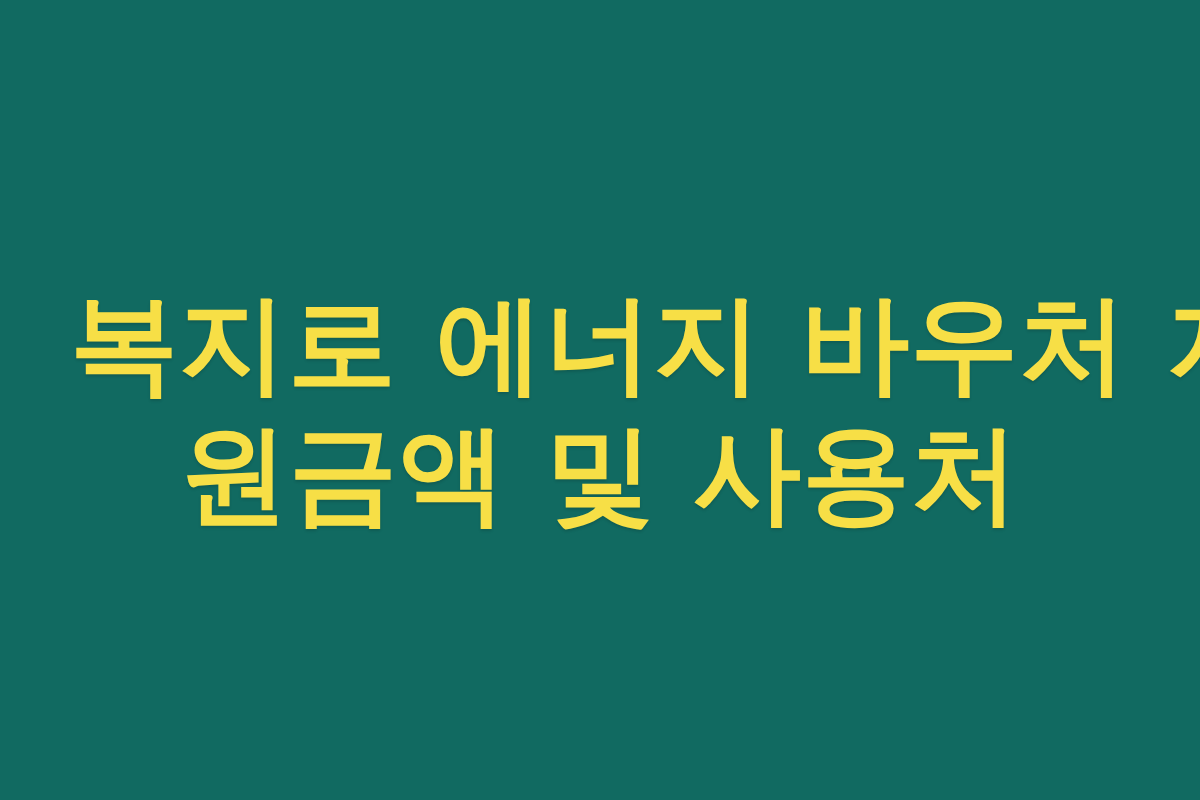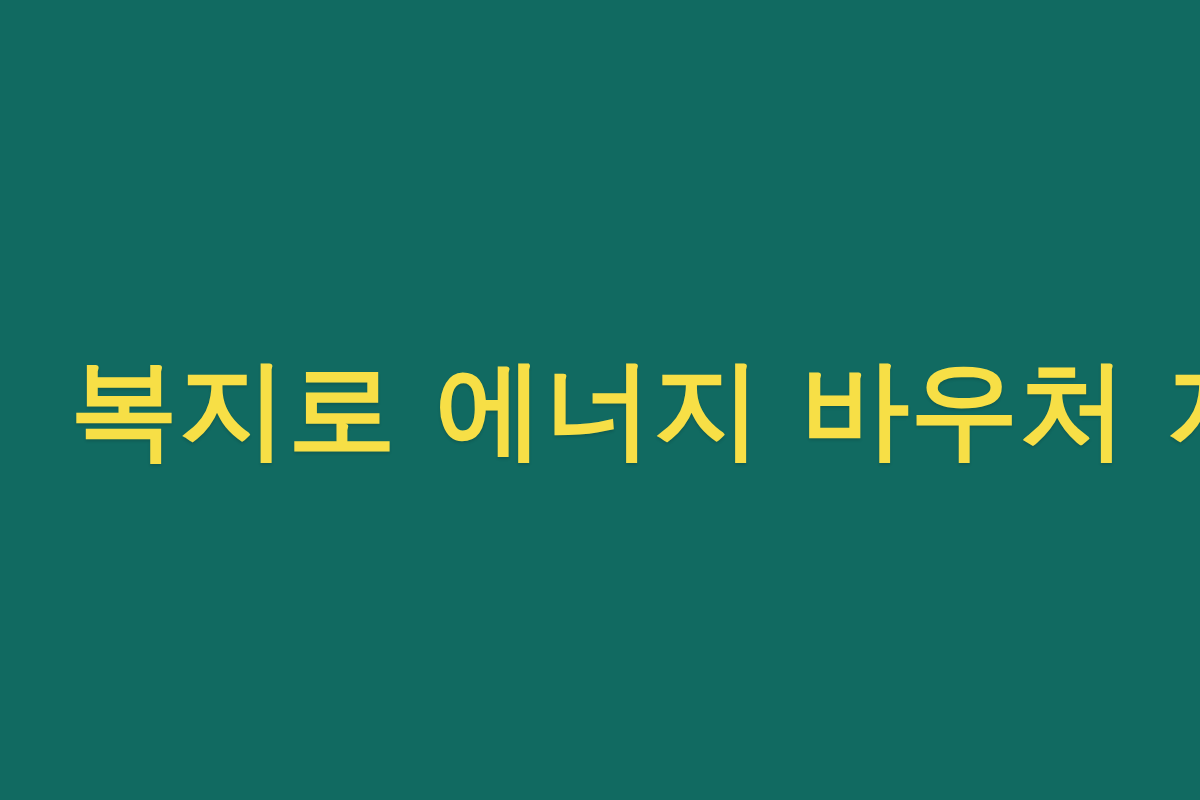--- a/index.html
+++ b/index.html
@@ -48,16 +48,17 @@
 </style>
 </head>
 <body>
 
 <div class="poster">
 
   <div class="title-block">
 
     <span class="title-line title-line--one">복지로 에너지 바우처 지</span>
 
+    <span class="title-line title-line--two">원금액 및 사용처</span>
 
   </div>
 
 </div>
 
 </body></html>

